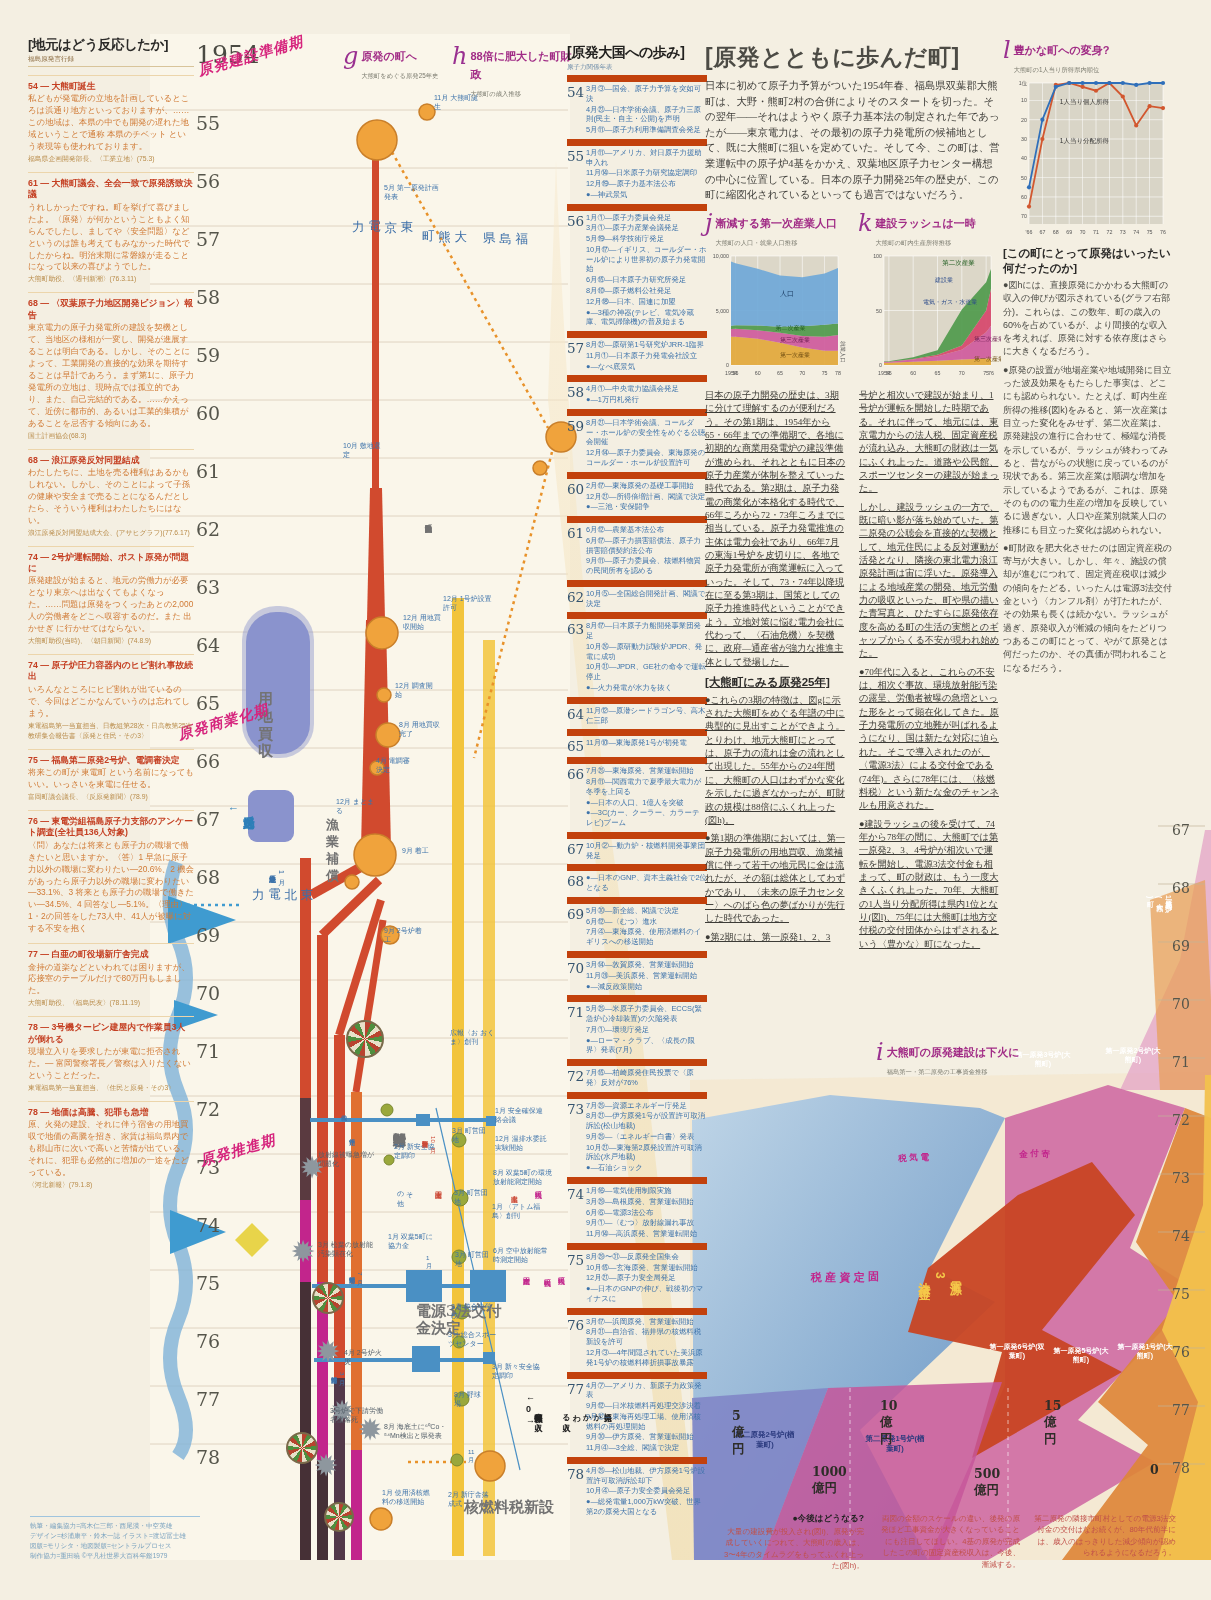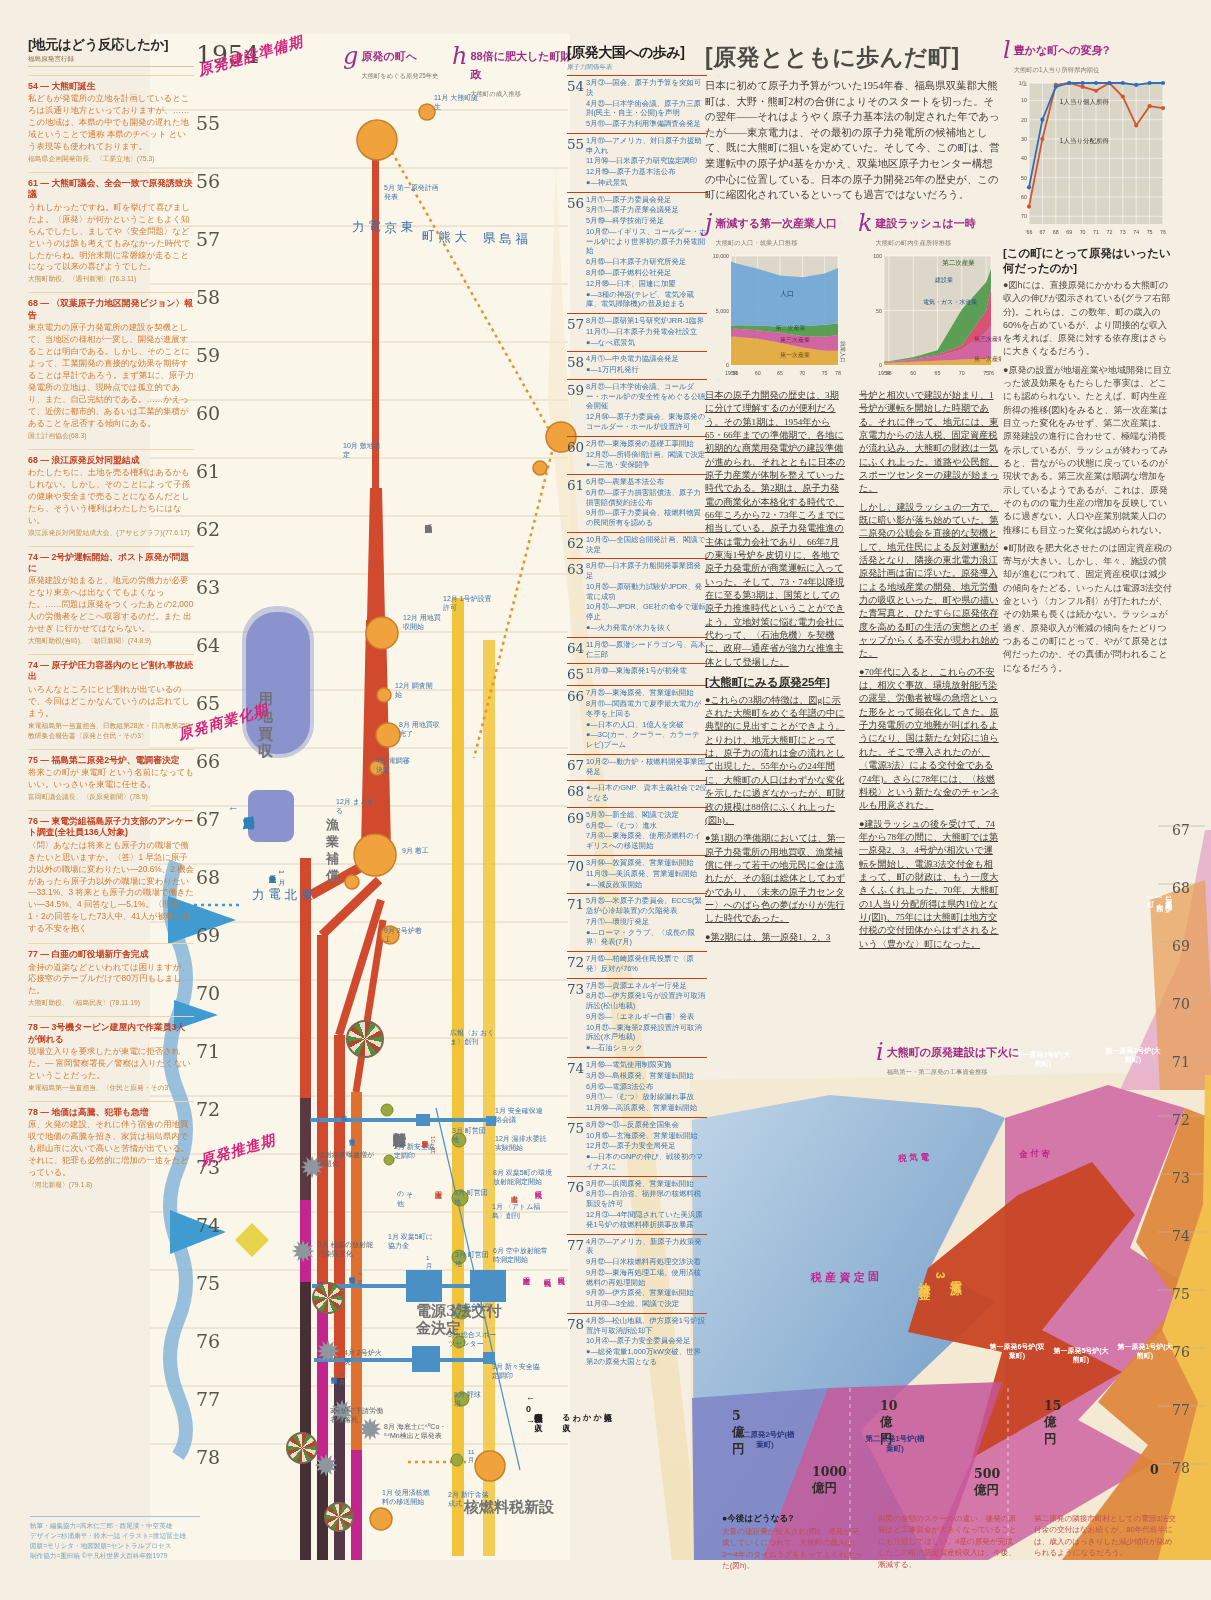--- a/index.html
+++ b/index.html
@@ -34,21 +34,21 @@
   .xl{font-size:15px;line-height:1.15;}
   .mb{color:#2d7fb8;font-weight:bold;font-size:11.5px;letter-spacing:1px;}
   .phase{color:#d6257d;font-size:14.5px;font-weight:bold;font-style:italic;letter-spacing:1px;
          transform:rotate(-16deg);transform-origin:left top;white-space:nowrap;}
   .ax0{font-size:9px;font-weight:bold;color:#222;}
   .ax1{font-size:8px;font-weight:bold;color:#222;}
   
   #chrono{position:absolute;left:567px;top:44px;width:140px;z-index:8;}
   .ch-title{font-size:14px;font-weight:bold;color:#22211f;letter-spacing:-0.5px;}
   .ch-sub{font-size:6.5px;color:#6b8aa8;margin:1px 0 3px;}
-  .ch-group{border-top:1px solid #c2410c;padding:2px 0 3px;display:flex;}
+  .ch-group{border-top:7px solid #c2410c;padding:2px 0 3px;display:flex;}
   .ch-year{font-family:"DejaVu Serif",serif;font-size:13.5px;color:#34536e;width:19px;flex:none;}
   .ch-lines{font-size:7.4px;line-height:1.32;color:#3c72aa;}
   .ch-line{margin-bottom:1px;}
   
   #article{position:absolute;left:705px;top:42px;width:296px;z-index:8;}
   .art-title{font-size:23px;font-weight:bold;color:#4c4b45;letter-spacing:0.5px;}
   .art-intro{margin-top:5px;font-family:"Liberation Serif",serif;font-size:10.4px;line-height:1.5;color:#3f3e3a;}
   .charts-row{display:flex;gap:10px;margin-top:10px;}
   .chart-block{width:143px;}
   .sec-head{display:flex;align-items:flex-start;margin-bottom:2px;}
@@ -70,21 +70,21 @@
   
   .bc-label{position:absolute;z-index:7;font-size:7px;line-height:1.3;}
   .wt{color:#fff;text-align:center;font-weight:bold;}
   .nv2{color:#2b3a7e;text-align:center;font-weight:bold;font-size:7.5px;}
   .m3{color:#c2258c;font-size:11px;font-family:"DejaVu Serif",serif;font-weight:bold;letter-spacing:2px;}
   .m3s{color:#c2258c;font-size:8.5px;font-weight:bold;letter-spacing:1px;}
   .y3{color:#f5c84a;font-size:12px;font-weight:bold;letter-spacing:2px;}
   .axb{font-family:"DejaVu Serif",serif;font-size:12.5px;font-weight:bold;color:#2e2d28;}
   .bc-year{position:absolute;left:1172px;font-family:"DejaVu Serif",serif;font-size:14px;color:#55554b;z-index:7;}
   
-  .note{position:absolute;width:142px;z-index:8;font-size:7.6px;line-height:1.5;color:#c0504a;}
+  .note{position:absolute;width:142px;z-index:8;font-size:7.6px;line-height:1.5;color:#c0504a;text-align:right;}
   .note-head{font-weight:bold;color:#222;font-size:8.6px;margin-bottom:1px;}
   
   .pinwheel{position:absolute;border-radius:50%;z-index:5;
     background:repeating-conic-gradient(#b8432f 0 20deg,#4f8f3f 20deg 40deg,#e8e0c8 40deg 60deg);
     border:2px solid #7a6a4a;}
 </style>
 </head>
 <body>
 
 <div class="page">

